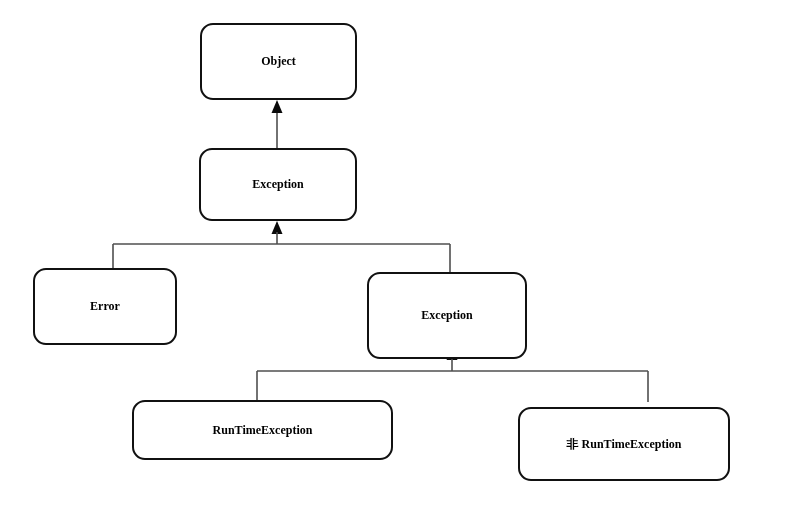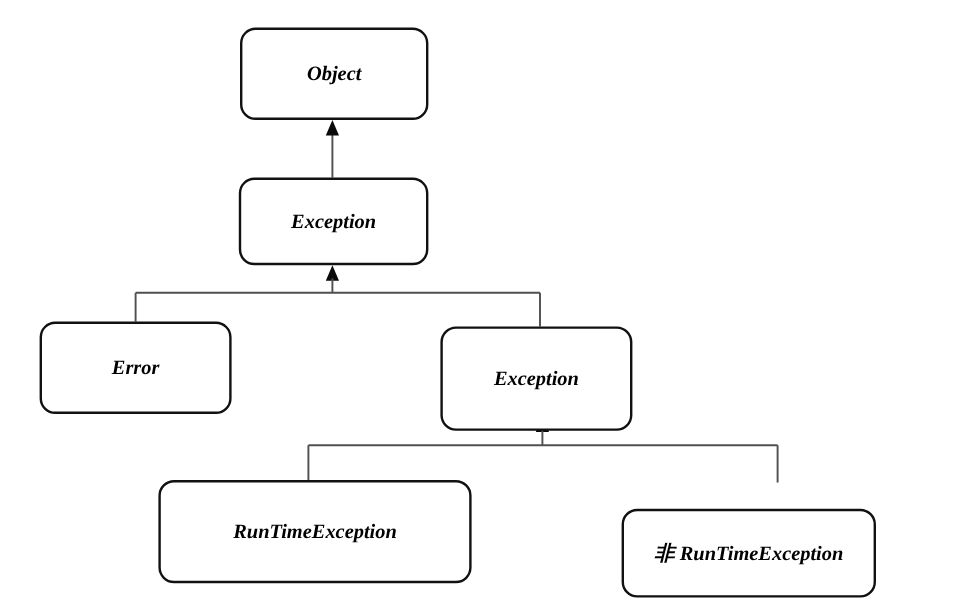--- a/index.html
+++ b/index.html
@@ -25,32 +25,31 @@
   .node {
     position: absolute;
     box-sizing: border-box;
     background: #ffffff;
     border: 2px solid #111111;
     border-radius: 13px;
     display: flex;
     align-items: center;
     justify-content: center;
     font-weight: bold;
-    font-size: 17px;
+    font-size: 12px;
     color: #000000;
     text-align: center;
     white-space: nowrap;
-    font-style: italic;
   }
   .node-object            { left: 200px; top: 23px;  width: 157px; height: 77px; }
   .node-throwable         { left: 199px; top: 148px; width: 158px; height: 73px; }
-  .node-error             { left: 33px;  top: 268px; width: 160px; height: 77px; }
+  .node-error             { left: 33px;  top: 268px; width: 144px; height: 77px; }
   .node-exception         { left: 367px; top: 272px; width: 160px; height: 87px; }
-  .node-runtime           { left: 132px; top: 400px; width: 261px; height: 86px; }
-  .node-non-runtime       { left: 518px; top: 424px; width: 212px; height: 74px; }
+  .node-runtime           { left: 132px; top: 400px; width: 261px; height: 60px; }
+  .node-non-runtime       { left: 518px; top: 407px; width: 212px; height: 74px; }
   .edge-line {
     stroke: #4f4f4f;
     stroke-width: 1.6;
     fill: none;
   }
   .arrow-head {
     fill: #0a0a0a;
     stroke: none;
   }
 </style>

